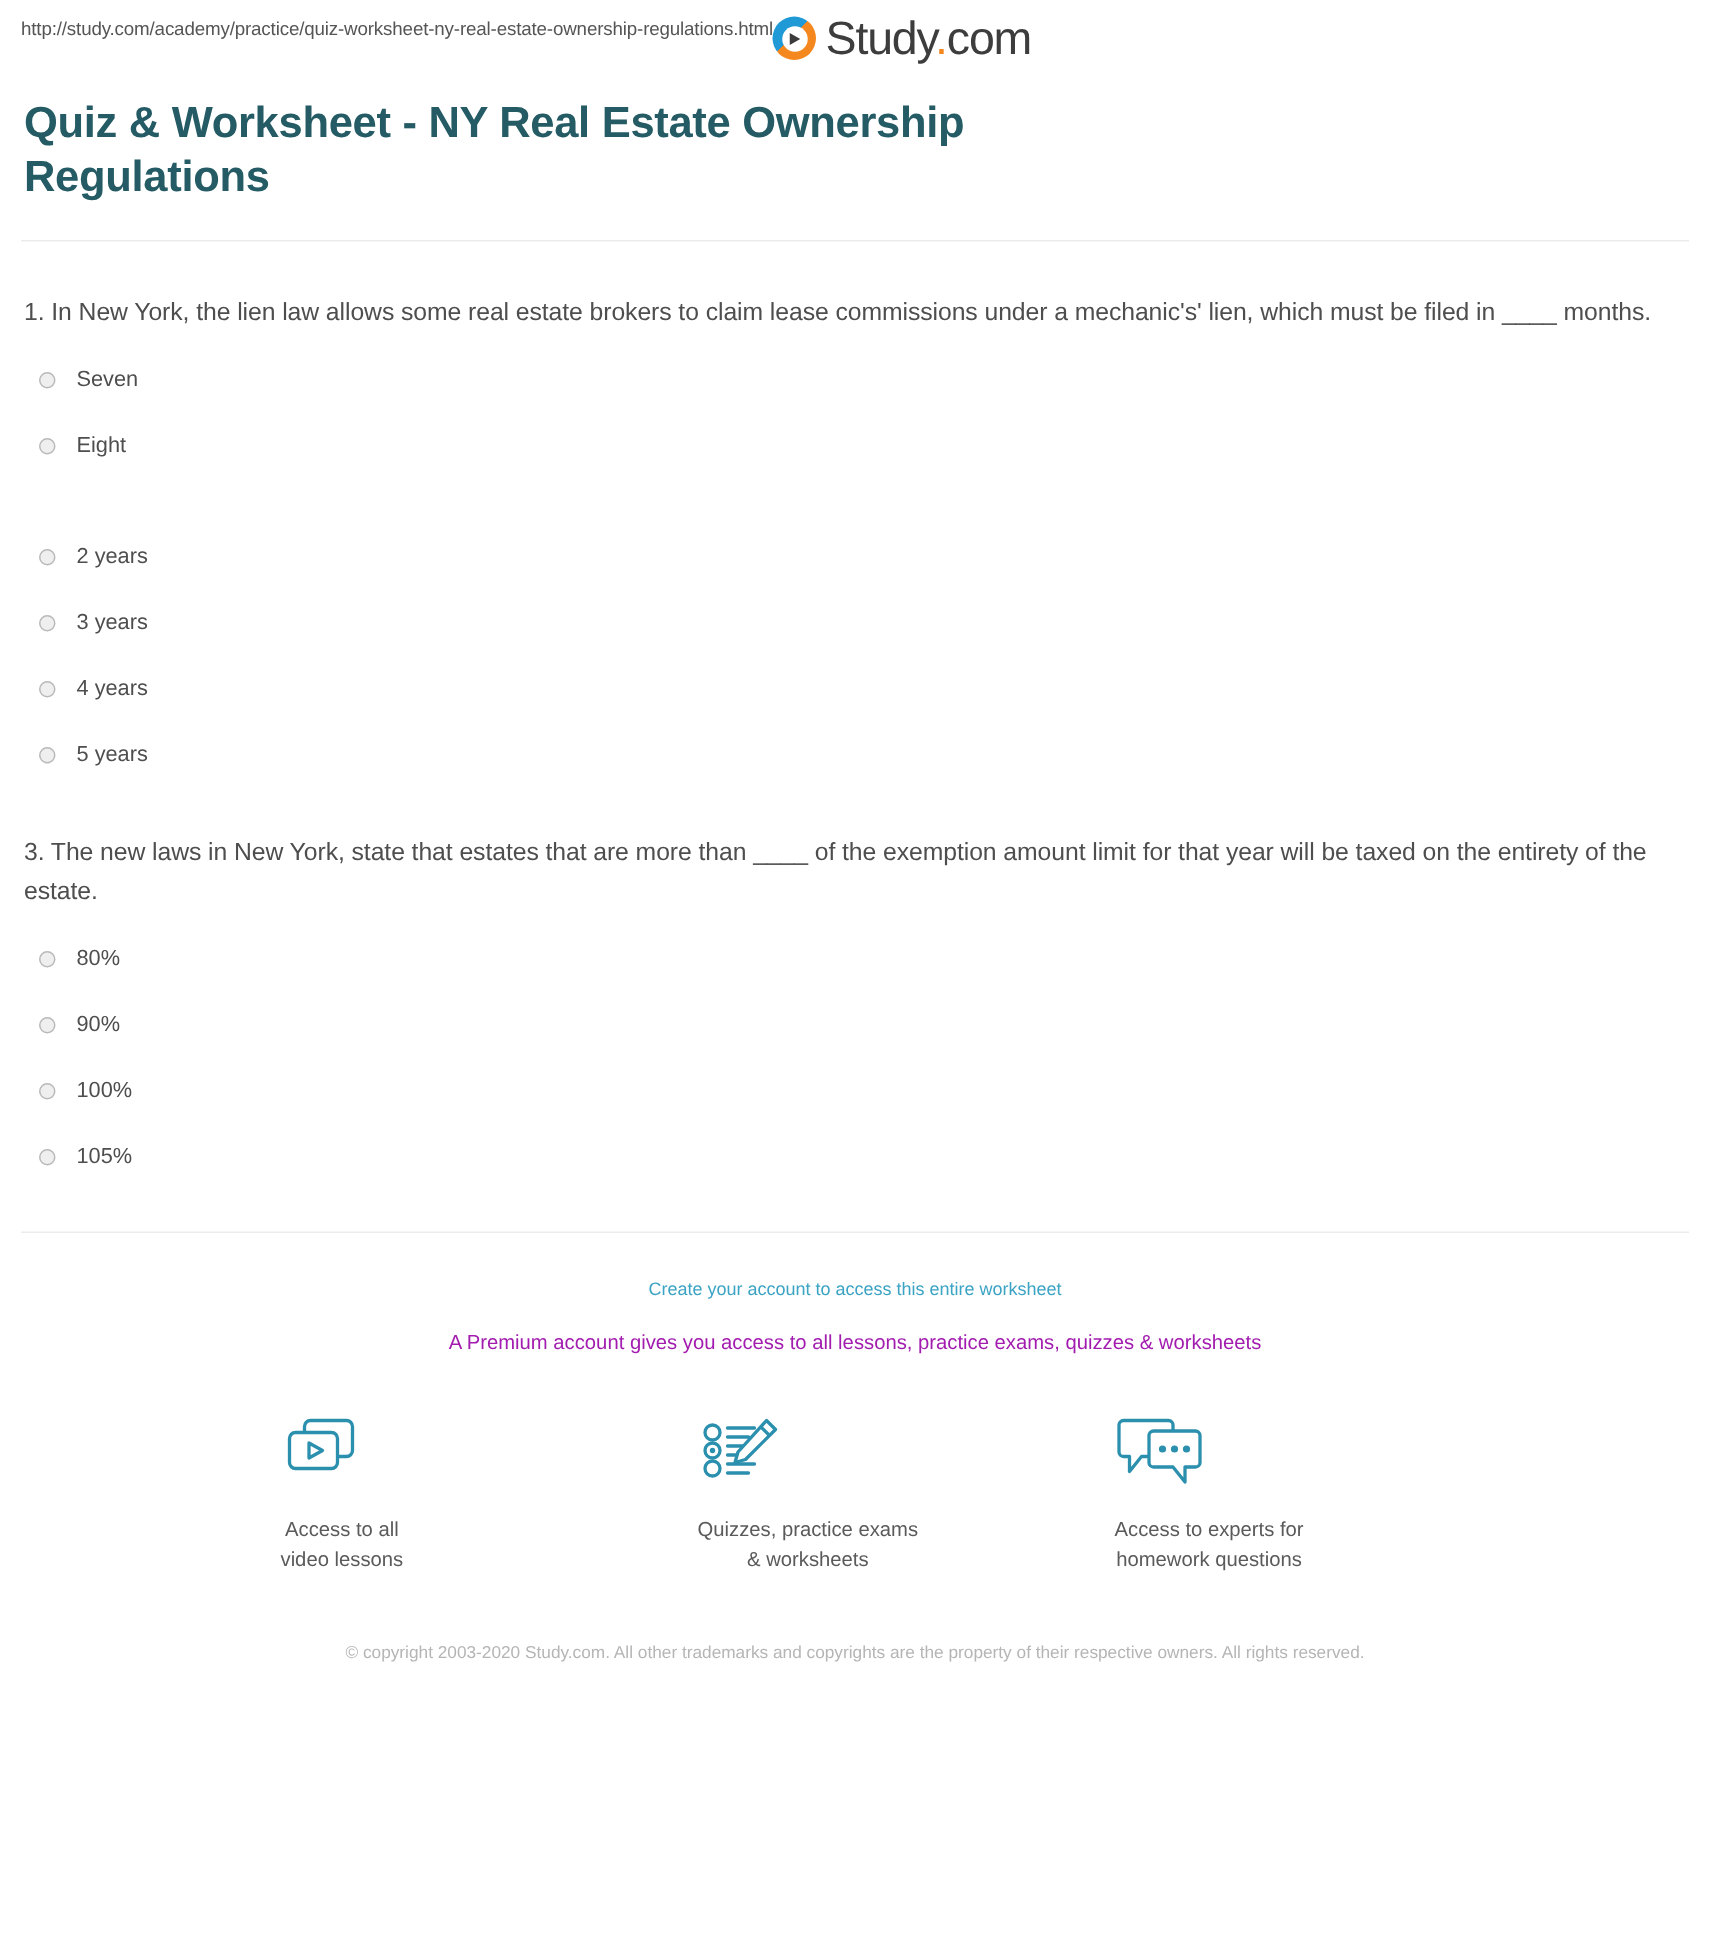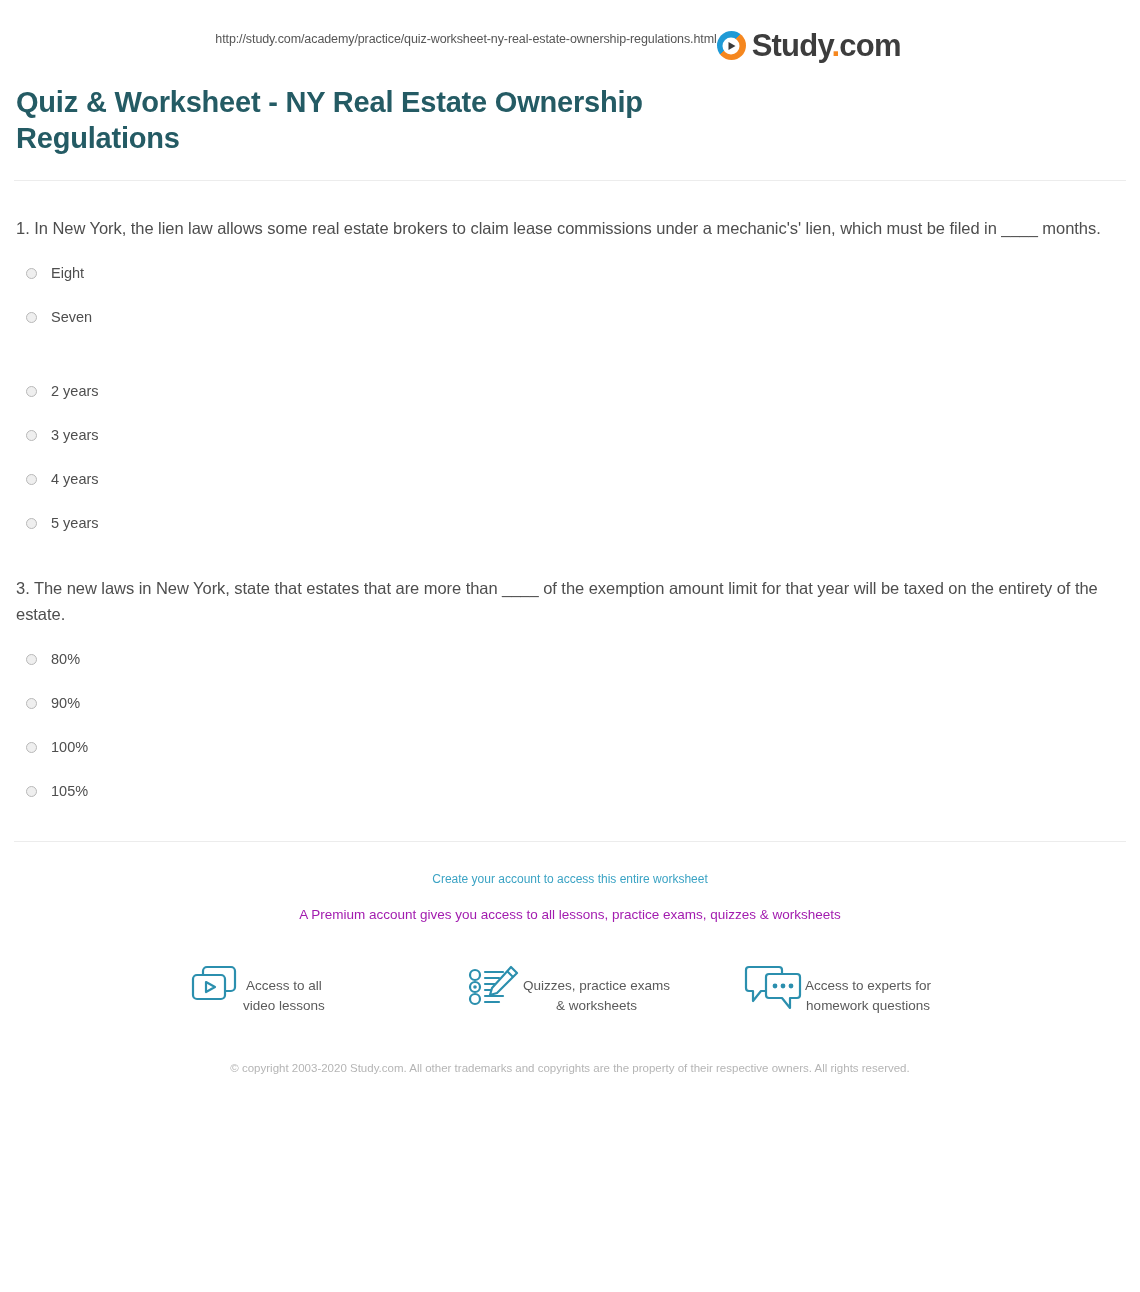--- a/index.html
+++ b/index.html
@@ -13,25 +13,24 @@
     height: 1292px;
     font-family: "Liberation Sans", sans-serif;
     color: #4a4a4a;
     position: relative;
     overflow: hidden;
   }
 
   
   .topbar {
     height: 50px;
-    padding: 12px 14px 0 2px;
+    padding: 12px 14px 0 14px;
     display: flex;
     align-items: flex-start;
-    justify-content: center;
-    margin-top: 20px;
+    justify-content: flex-start;
   }
   .url-text {
     font-size: 12.5px;
     color: #555555;
     letter-spacing: -0.1px;
     line-height: 14px;
     white-space: nowrap;
   }
   .logo {
     display: flex;
@@ -68,21 +67,21 @@
     transform: translate(-50%, -50%);
     z-index: 2;
     width: 0;
     height: 0;
     border-left: 7px solid #3b3b3b;
     border-top: 4.5px solid transparent;
     border-bottom: 4.5px solid transparent;
   }
   .logo-word {
     font-size: 31px;
-    font-weight: bold;
+    font-weight: normal;
     color: #3d3d3d;
     letter-spacing: -0.8px;
     line-height: 31px;
   }
   .logo-word .dot { color: #f5871f; }
 
   
   .page {
     padding: 0 14px;
   }
@@ -160,22 +159,22 @@
   }
   .features {
     display: flex;
     justify-content: center;
     gap: 68px;
     margin-top: 34px;
   }
   .feature {
     width: 210px;
     display: flex;
-    flex-direction: row;
-    align-items: flex-end;
+    flex-direction: column;
+    align-items: flex-start;
   }
   .feature-icon {
     height: 58px;
     display: flex;
     align-items: center;
     justify-content: center;
   }
   .feature-label {
     margin-top: 14px;
     font-size: 13.5px;
@@ -208,25 +207,25 @@
 <div class="page">
 
   <h1 class="title">Quiz &amp; Worksheet - NY Real Estate Ownership Regulations</h1>
   <hr class="rule">
 
   <div class="question-block first">
     <p class="question-text">1. In New York, the lien law allows some real estate brokers to claim lease commissions under a mechanic's' lien, which must be filed in ____ months.</p>
     <ul class="options">
       <li class="option">
         <span class="radio"></span>
+        <span class="option-label">Seven</span>
+      </li>
+      <li class="option">
+        <span class="radio"></span>
         <span class="option-label">Eight</span>
-      </li>
-      <li class="option">
-        <span class="radio"></span>
-        <span class="option-label">Seven</span>
       </li>
     </ul>
   </div>
 
   <div class="question-block">
     <ul class="options">
       <li class="option">
         <span class="radio"></span>
         <span class="option-label">2 years</span>
       </li>

